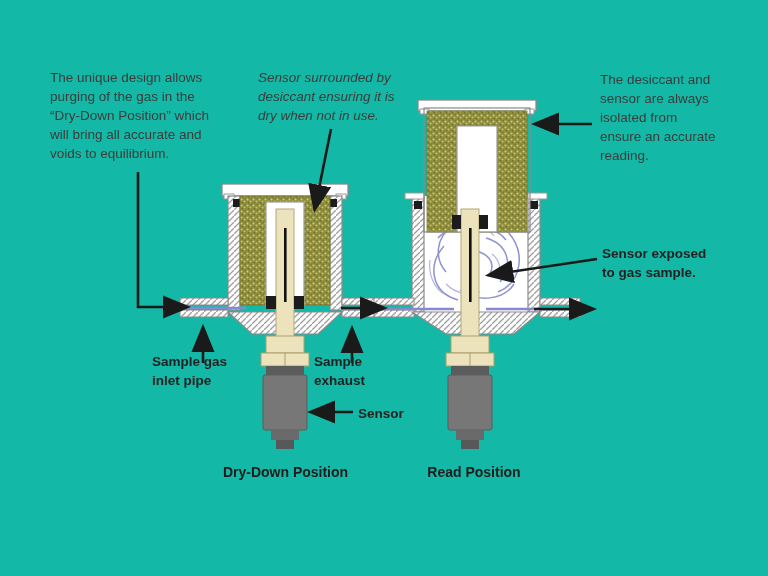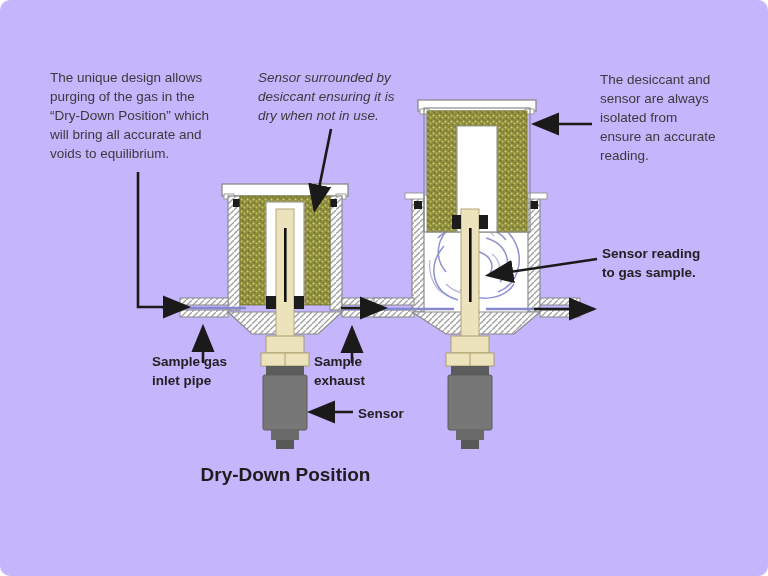--- a/index.html
+++ b/index.html
@@ -1,25 +1,25 @@
 <!DOCTYPE html>
 <html><head>
 <meta charset="utf-8">
 <style>
   html,body{margin:0;padding:0;background:#ffffff;}
   .canvas{
-    position:relative;width:768px;height:576px;background:#c4b5fd;
-    font-family:"Liberation Sans",sans-serif;overflow:hidden;border-radius:10px;
+    position:relative;width:768px;height:576px;background:#14b8a6;
+    font-family:"Liberation Sans",sans-serif;overflow:hidden;
   }
   .diagram-svg{position:absolute;left:0;top:0;width:768px;height:576px;}
   .note{position:absolute;color:#3b3b3b;font-size:13.5px;line-height:19px;}
   .note.bold{font-weight:bold;color:#222;}
   .lbl{position:absolute;font-weight:bold;color:#222;font-size:13.5px;line-height:19px;}
   .center{}
-  .pos-title{position:absolute;font-weight:bold;color:#1d1d1d;font-size:19px;text-align:center;}
+  .pos-title{position:absolute;font-weight:bold;color:#1d1d1d;font-size:14px;text-align:center;}
 </style>
 </head>
 <body>
 
 <div class="canvas">
 
   <svg class="diagram-svg" viewBox="0 0 768 576" xmlns="http://www.w3.org/2000/svg">
     <defs>
       <pattern id="des" width="6" height="6" patternUnits="userSpaceOnUse">
         <rect width="6" height="6" fill="#8d8d3e"></rect>
@@ -164,31 +164,32 @@
 
   <div class="note" style="left:600px;top:70px;width:130px;">
     <div>The desiccant and</div>
     <div>sensor are always</div>
     <div>isolated from</div>
     <div>ensure an accurate</div>
     <div>reading.</div>
   </div>
 
   <div class="note bold" style="left:602px;top:244px;width:125px;">
-    <div>Sensor reading</div>
+    <div>Sensor exposed</div>
     <div>to gas sample.</div>
   </div>
 
   <div class="lbl center" style="left:152px;top:352px;width:96px;">
     <div>Sample gas</div>
     <div>inlet pipe</div>
   </div>
 
   <div class="lbl center" style="left:314px;top:352px;width:78px;">
     <div>Sample</div>
     <div>exhaust</div>
   </div>
 
   <div class="lbl" style="left:358px;top:404px;">Sensor</div>
 
   <div class="pos-title" style="left:193px;top:464px;width:185px;">Dry-Down Position</div>
+  <div class="pos-title" style="left:396px;top:464px;width:156px;">Read Position</div>
 
 </div>
 
 </body></html>

